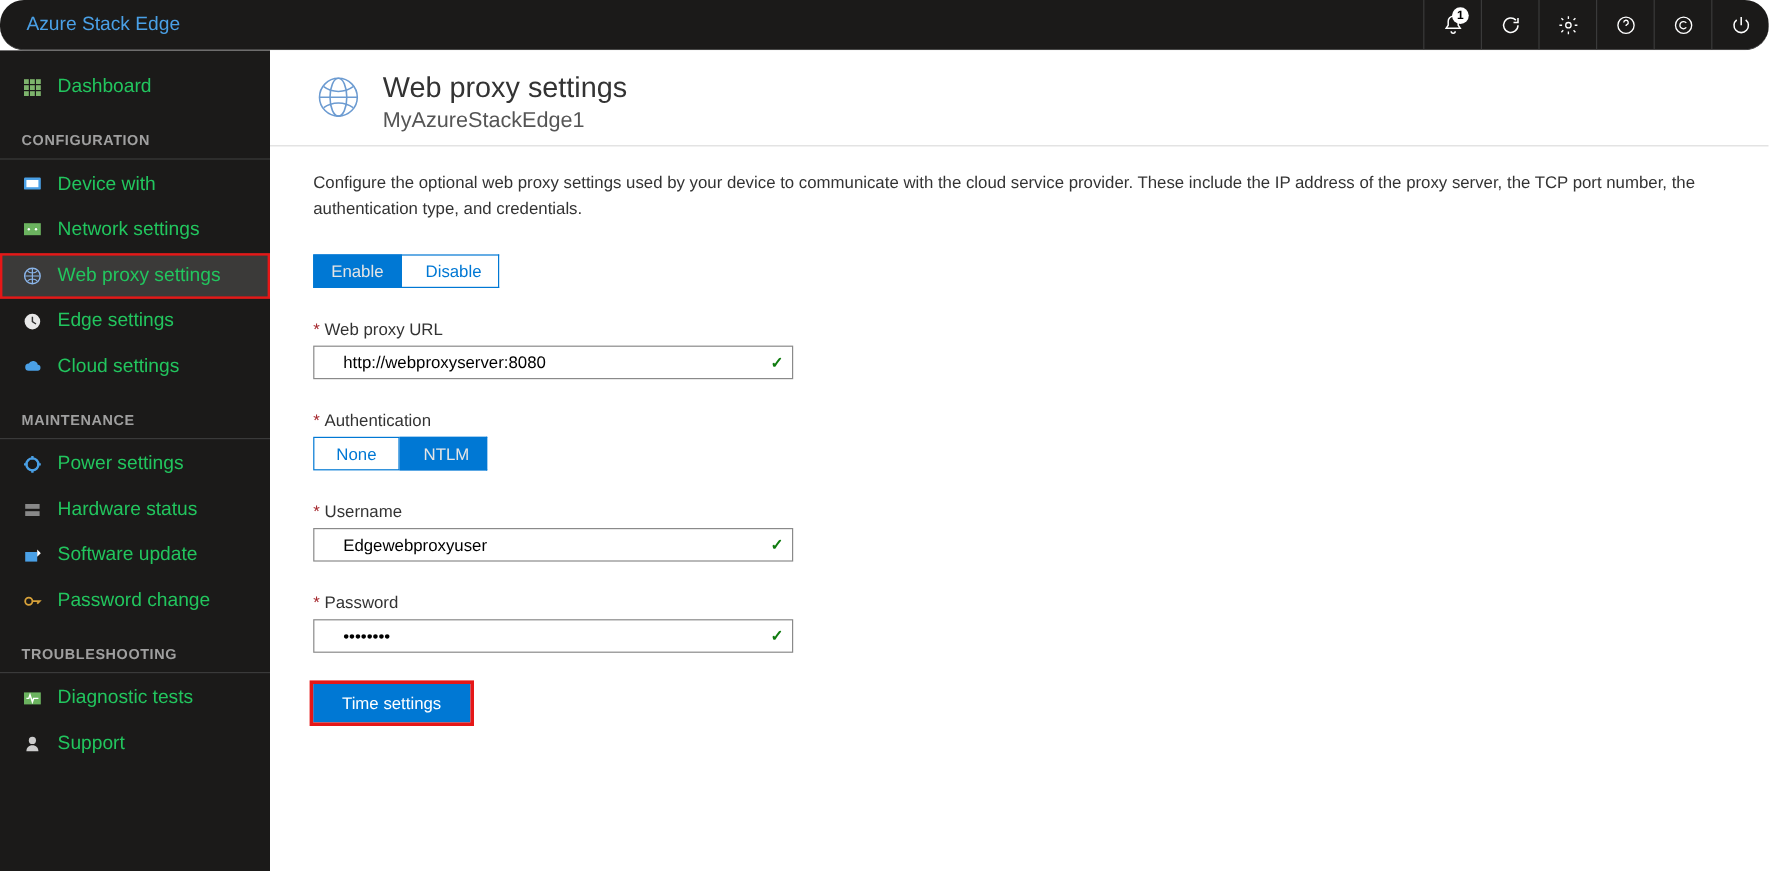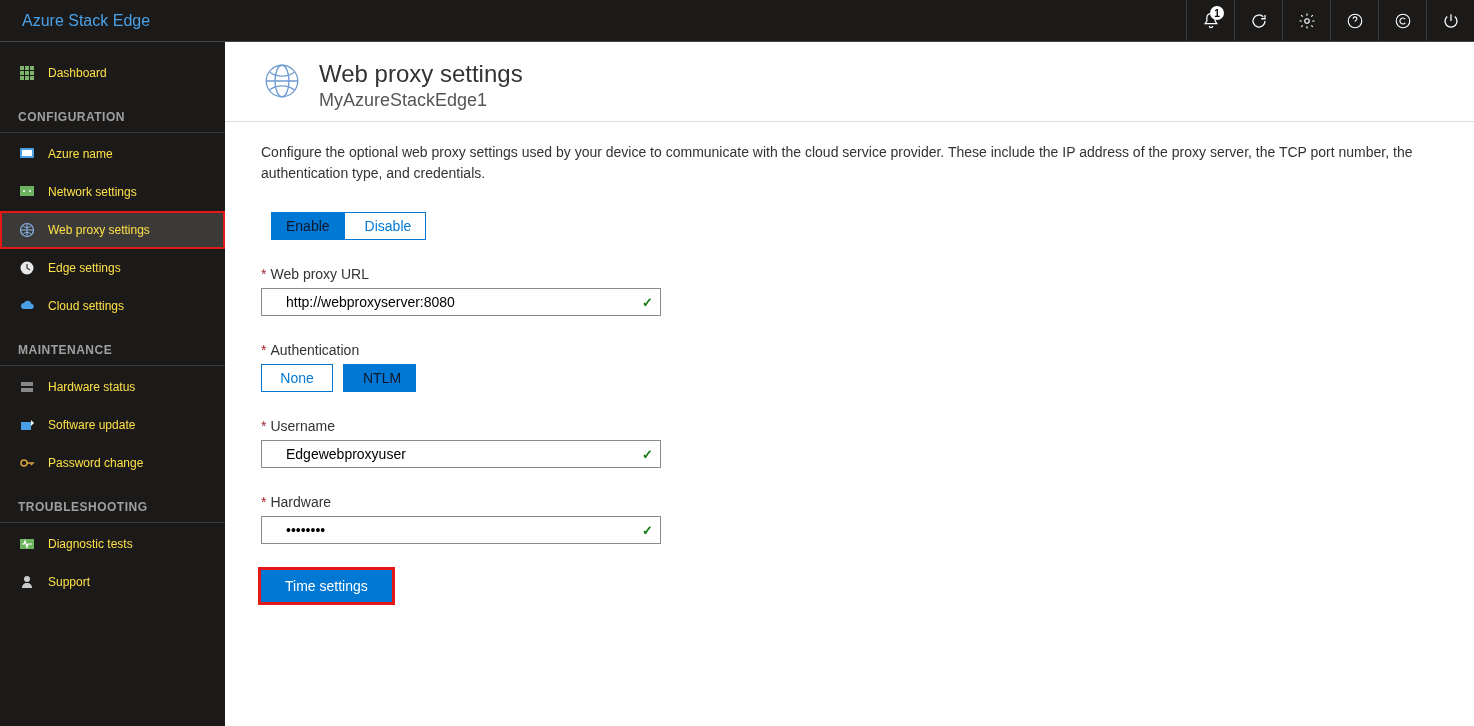--- a/index.html
+++ b/index.html
@@ -16,20 +16,21 @@
   }
   
   .topbar {
     height: 42px;
     background: #1b1a19;
     color: #fff;
     display: flex;
     align-items: center;
     justify-content: space-between;
     border-bottom: 1px solid #444;
+    border-radius: 20px;
   }
   .brand {
     padding-left: 22px;
     color: #4aa0e6;
     font-size: 16px;
     font-weight: 400;
   }
   .topbar-actions {
     display: flex;
     align-items: stretch;
@@ -69,22 +70,22 @@
     color: #d0d0d0;
     padding-top: 12px;
     overflow-y: auto;
   }
   .side-item {
     display: flex;
     align-items: center;
     gap: 12px;
     padding: 10px 18px;
     cursor: pointer;
-    font-size: 12px;
-    color: #fde047;
+    font-size: 16px;
+    color: #22c55e;
   }
   .side-item.active {
     background: #3b3a39;
     outline: 2px solid #e61717;
     outline-offset: -2px;
   }
   .side-section {
     padding: 18px 18px 8px 18px;
     font-size: 12px;
     letter-spacing: 0.5px;
@@ -120,21 +121,21 @@
   .toggle-btn {
     min-width: 72px;
     padding: 5px 14px;
     border: 1px solid #0078d4;
     background: #fff;
     color: #0078d4;
     cursor: pointer;
     font-size: 14px;
     text-align: center;
   }
-  .toggle-btn.selected { background: #0078d4; color: #0f172a; margin-left: 10px; }
+  .toggle-btn.selected { background: #0078d4; color: #e5e5e5; }
   .toggle-btn + .toggle-btn { border-left: none; padding-left: 20px; }
   .text-input-wrap { position: relative; width: 400px; }
   .text-input {
     width: 100%;
     padding: 5px 28px 5px 24px;
     border: 1px solid #8a8a8a;
     font-size: 14px;
     outline: none;
   }
   .input-check {
@@ -222,21 +223,21 @@
 
     <div class="side-section">CONFIGURATION</div>
 
     <div class="side-item">
       <span class="side-icon">
           <svg viewBox="0 0 16 16">
             <rect x="1" y="2" width="14" height="10" rx="1" fill="#4aa0e6"></rect>
             <rect x="3" y="4" width="10" height="6" fill="#fff"></rect>
           </svg>
         </span>
-      <span>Azure name</span>
+      <span>Device with</span>
     </div>
     <div class="side-item">
       <span class="side-icon">
           <svg viewBox="0 0 16 16">
             <rect x="1" y="2" width="14" height="10" fill="#6bb35f"></rect>
             <circle cx="5" cy="7" r="1" fill="#fff"></circle>
             <circle cx="11" cy="7" r="1" fill="#fff"></circle>
           </svg>
         </span>
       <span>Network settings</span>
@@ -263,20 +264,29 @@
       <span class="side-icon">
           <svg viewBox="0 0 16 16">
             <path d="M5 11a3 3 0 0 1 0-6 4 4 0 0 1 7.5 1A2.5 2.5 0 0 1 12 11z" fill="#4aa0e6"></path>
           </svg>
         </span>
       <span>Cloud settings</span>
     </div>
 
     <div class="side-section">MAINTENANCE</div>
 
+    <div class="side-item">
+      <span class="side-icon">
+          <svg viewBox="0 0 16 16">
+            <circle cx="8" cy="8" r="5" fill="none" stroke="#4aa0e6" stroke-width="2"></circle>
+            <path d="M8 1v3M8 12v3M1 8h3M12 8h3" stroke="#4aa0e6" stroke-width="2"></path>
+          </svg>
+        </span>
+      <span>Power settings</span>
+    </div>
     <div class="side-item">
       <span class="side-icon">
           <svg viewBox="0 0 16 16">
             <rect x="2" y="3" width="12" height="4" fill="#888"></rect>
             <rect x="2" y="9" width="12" height="4" fill="#888"></rect>
           </svg>
         </span>
       <span>Hardware status</span>
     </div>
     <div class="side-item">
@@ -363,21 +373,21 @@
 
     <div class="form-group">
       <label class="form-label"><span class="req">*</span><span>Username</span></label>
       <div class="text-input-wrap">
         <input class="text-input" type="text" value="Edgewebproxyuser" style="">
         <span class="input-check">✓</span>
       </div>
     </div>
 
     <div class="form-group">
-      <label class="form-label"><span class="req">*</span><span>Hardware</span></label>
+      <label class="form-label"><span class="req">*</span><span>Password</span></label>
       <div class="text-input-wrap">
         <input class="text-input" type="text" value="••••••••" style="">
         <span class="input-check">✓</span>
       </div>
     </div>
 
     <div class="form-group">
       <button class="apply-btn">Time settings</button>
     </div>
   </div>

